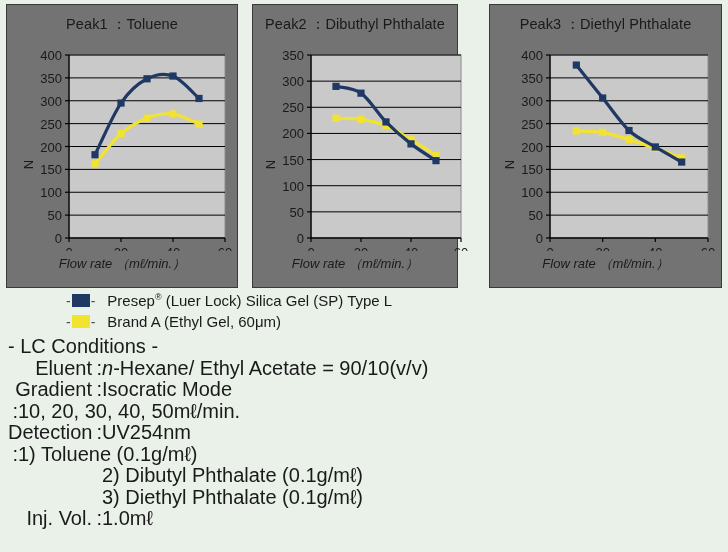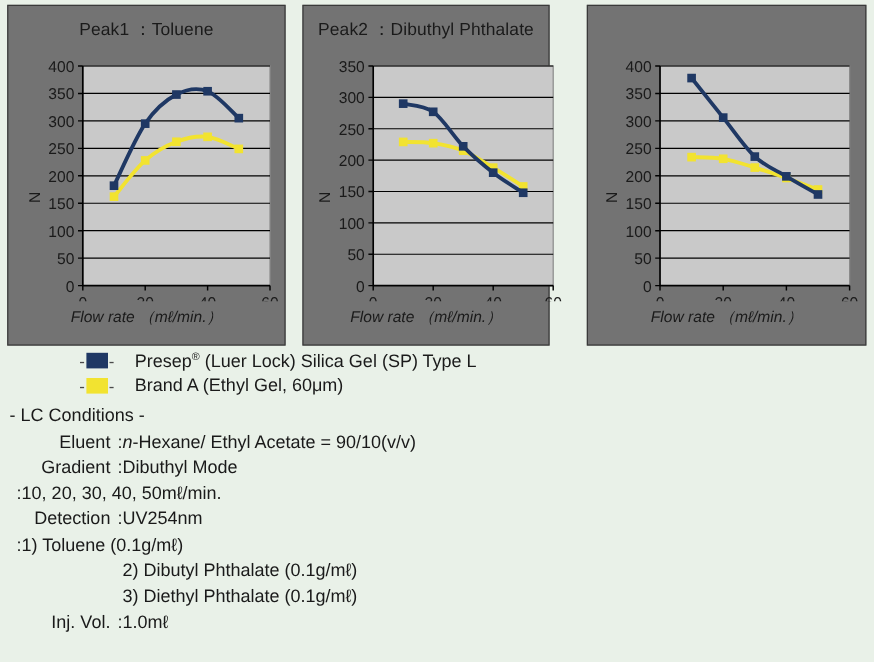--- a/index.html
+++ b/index.html
@@ -85,32 +85,32 @@
     color: #4a4a4a;
     line-height: 1;
   }
   .legend-swatch {
     width: 18px;
     height: 13px;
     margin: 0 1px;
     display: inline-block;
   }
   .legend-text {
-    margin-left: 17px;
+    margin-left: 12px;
     font-size: 15px;
     white-space: nowrap;
   }
   .legend-text sup { font-size: 9px; vertical-align: super; }
 
   
   .conditions {
     position: absolute;
     left: 8px;
     top: 336px;
-    font-size: 15px;
+    font-size: 20px;
     line-height: 21.5px;
   }
   .cond-heading { white-space: nowrap; }
   .cond-line { display: flex; white-space: nowrap; text-align: right; }
   .cond-key { width: 84px; flex: 0 0 84px; }
   .cond-sep { width: 10px; flex: 0 0 10px; }
   .cond-val { }
   .cond-val i { font-style: italic; }
   .cond-cont { padding-left: 94px; white-space: nowrap; }
 </style>
@@ -228,20 +228,21 @@
           <rect x="104.40" y="50.57" width="7.2" height="7.2" fill="#1f3864"></rect>
           <rect x="129.40" y="79.33" width="7.2" height="7.2" fill="#1f3864"></rect>
           <rect x="154.40" y="101.29" width="7.2" height="7.2" fill="#1f3864"></rect>
           <rect x="179.40" y="118.02" width="7.2" height="7.2" fill="#1f3864"></rect>
         </svg>
     </div>
     <div class="xaxis-label">Flow rate （mℓ/min.）</div>
   </div>
 
   <div class="chart-card" id="card-2">
+    <div class="chart-title">Peak3 ：Diethyl Phthalate</div>
     <div class="plot-wrap">
       <svg class="plot-svg" id="svg-2" width="233" height="212" viewBox="0 0 233 212">
           <rect x="60" y="16" width="158" height="183" fill="#c9c9c9" stroke="#8a8a8a" stroke-width="1"></rect>
           <line x1="60" y1="176.125" x2="218" y2="176.125" stroke="#000000" stroke-width="1"></line>
           <line x1="60" y1="153.25" x2="218" y2="153.25" stroke="#000000" stroke-width="1"></line>
           <line x1="60" y1="130.375" x2="218" y2="130.375" stroke="#000000" stroke-width="1"></line>
           <line x1="60" y1="107.5" x2="218" y2="107.5" stroke="#000000" stroke-width="1"></line>
           <line x1="60" y1="84.625" x2="218" y2="84.625" stroke="#000000" stroke-width="1"></line>
           <line x1="60" y1="61.75" x2="218" y2="61.75" stroke="#000000" stroke-width="1"></line>
           <line x1="60" y1="38.875" x2="218" y2="38.875" stroke="#000000" stroke-width="1"></line>
@@ -313,21 +314,21 @@
   <div class="cond-heading">- LC Conditions -</div>
   <div id="cond-rows">
       <div class="cond-line">
         <span class="cond-key">Eluent</span>
         <span class="cond-sep">:</span>
         <span class="cond-val"><i>n</i>-Hexane/ Ethyl Acetate = 90/10(v/v)</span>
       </div>
       <div class="cond-line">
         <span class="cond-key">Gradient</span>
         <span class="cond-sep">:</span>
-        <span class="cond-val">Dibuthyl Mode</span>
+        <span class="cond-val">Isocratic Mode</span>
       </div>
       <div class="cond-line">
         <span class="cond-sep">:</span>
         <span class="cond-val">10, 20, 30, 40, 50mℓ/min.</span>
       </div>
       <div class="cond-line">
         <span class="cond-key">Detection</span>
         <span class="cond-sep">:</span>
         <span class="cond-val">UV254nm</span>
       </div>

